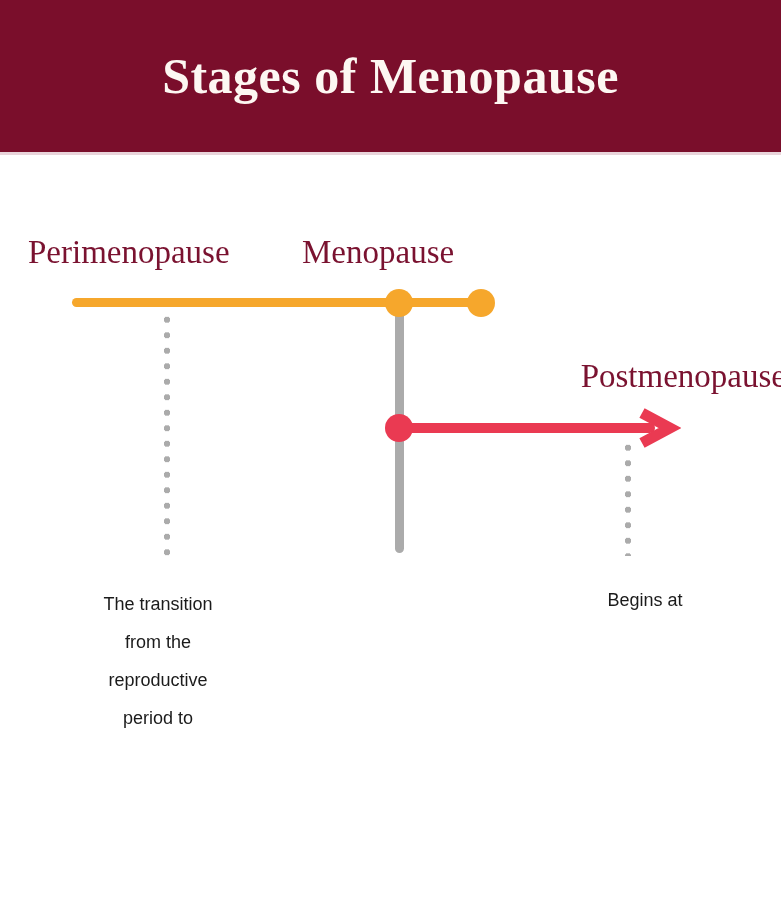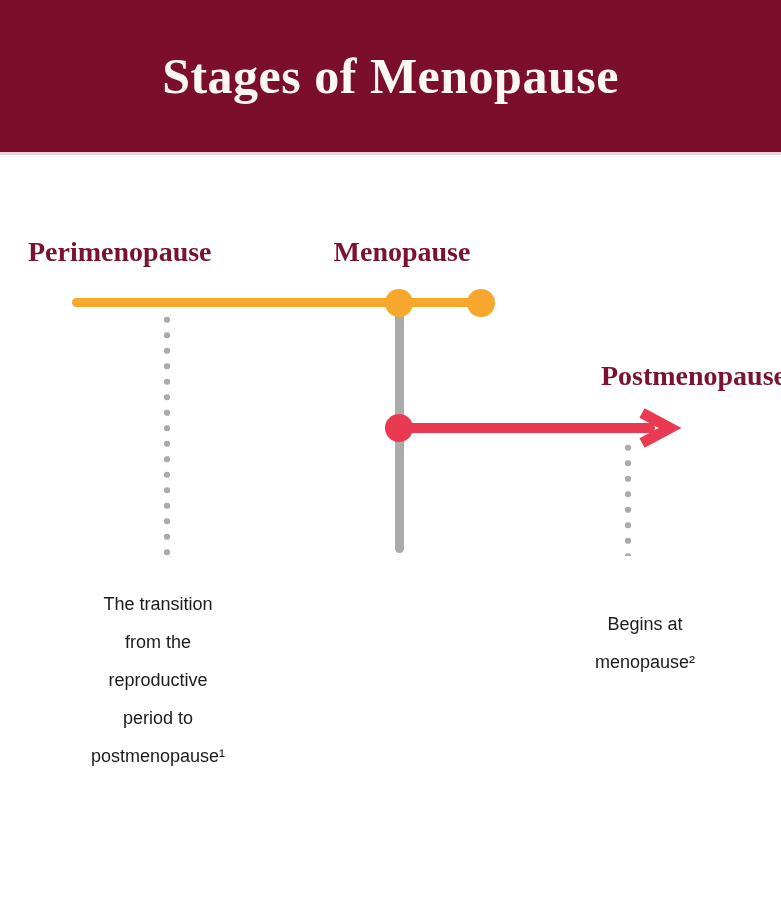--- a/index.html
+++ b/index.html
@@ -22,24 +22,24 @@
   }
   .page-title{
     color:var(--title-fg);
     font-family:"Liberation Serif","DejaVu Serif",serif;
     font-weight:600;font-size:50px;letter-spacing:0.5px;text-align:right;
   }
   
   .stage-label{
     position:absolute;color:var(--maroon);
     font-family:"Liberation Serif","DejaVu Serif",serif;
-    font-weight:700;font-size:28px;line-height:40px;white-space:nowrap;
+    font-weight:400;font-size:33px;line-height:40px;white-space:nowrap;
   }
   .lbl-peri{left:28px;top:232px;}
-  .lbl-meno{left:302px;top:232px;width:200px;text-align:center;}
+  .lbl-meno{left:302px;top:232px;width:200px;text-align:left;}
   .lbl-post{left:534px;top:356px;width:252px;text-align:right;}
   
   .bar-orange{
     position:absolute;left:72px;top:298px;width:413px;height:9px;
     background:var(--orange);border-radius:5px;
   }
   .dot{position:absolute;width:28px;height:28px;border-radius:50%;}
   .dot-orange{background:var(--orange);}
   .dot-red{background:var(--red);}
   .dot-meno{left:385px;top:289px;}
@@ -61,21 +61,21 @@
     background:var(--red);border-radius:5px;
   }
   .arrowhead{position:absolute;left:633px;top:404px;}
   
   .stage-desc{
     position:absolute;color:var(--text);text-align:center;
     font-size:18px;line-height:38px;
   }
   .desc-peri{left:32px;top:585px;width:252px;}
   .desc-meno{left:283px;top:585px;width:242px;line-height:40px;}
-  .desc-post{left:544px;top:605px;width:202px;}
+  .desc-post{left:544px;top:581px;width:202px;}
 </style>
 <title>Stages of Menopause</title></head>
 <body>
 
 <div class="stage-canvas">
 
   <div class="header-band">
     <div class="page-title">Stages of Menopause</div>
   </div>
 
@@ -93,22 +93,20 @@
   <svg class="arrowhead" width="48" height="48" viewBox="0 0 48 48">
     <polyline points="9,9 37,24 9,39" fill="none" stroke="#EA3A52" stroke-width="11" stroke-linecap="butt" stroke-linejoin="miter"></polyline>
   </svg>
   <div class="dot dot-red dot-post"></div>
 
   <div class="stage-desc desc-peri">
     <div>The transition</div>
     <div>from the</div>
     <div>reproductive</div>
     <div>period to</div>
-    <div>postmenopause¹</div>
   </div>
 
 
   <div class="stage-desc desc-post">
     <div>Begins at</div>
-    <div>menopause²</div>
   </div>
 
 </div>
 
 </body></html>

